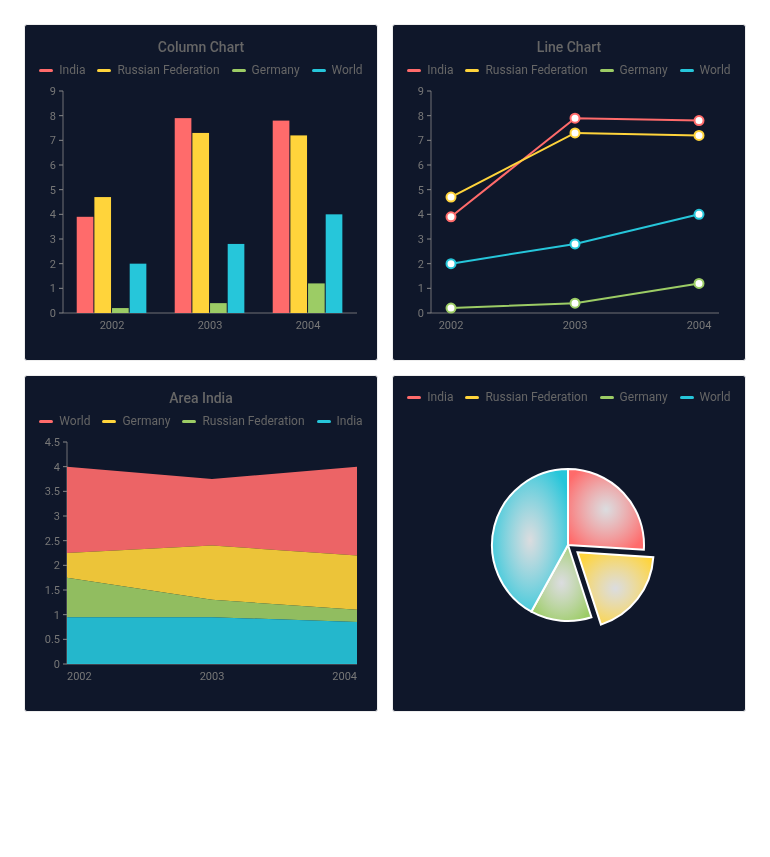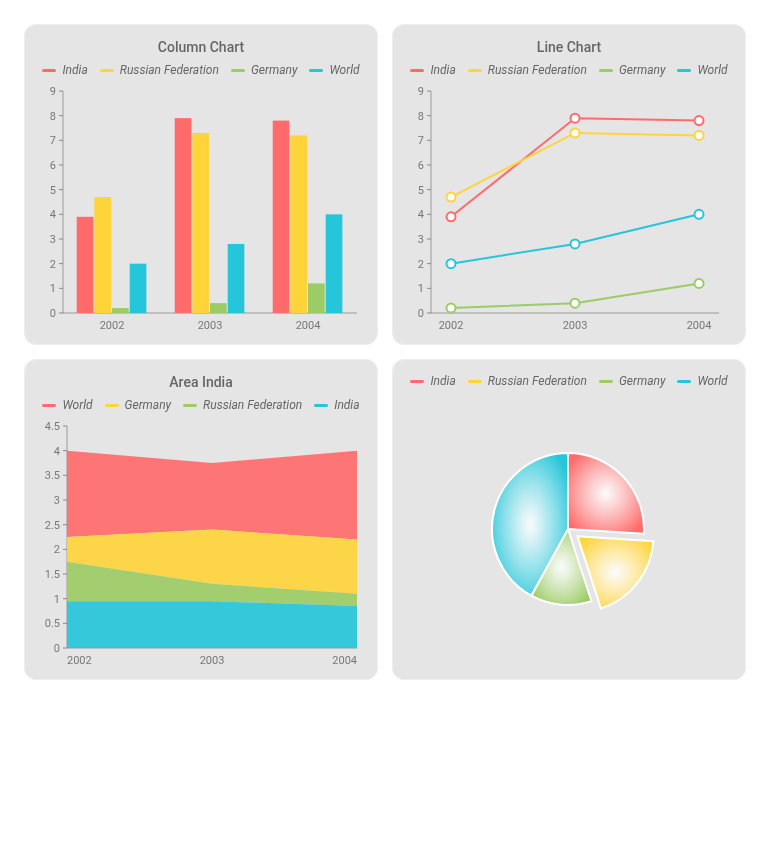--- a/index.html
+++ b/index.html
@@ -10,40 +10,39 @@
     color: #666;
   }
   .grid {
     display: grid;
     grid-template-columns: 1fr 1fr;
     gap: 14px;
     max-width: 722px;
   }
   .card {
     border: 1px solid #eee;
-    border-radius: 12px;
-    padding: 14px 10px 9px 10px;
-    background: #e5e5e5;
+    border-radius: 3px;
+    padding: 14px 10px 25px 10px;
+    background: #0f172a;
   }
   .card-title {
     text-align: center;
     font-size: 14px;
     color: #666;
     font-weight: 500;
     margin-bottom: 8px;
   }
   .legend {
     display: flex;
     flex-wrap: wrap;
     justify-content: center;
     gap: 6px 12px;
     font-size: 12px;
     color: #666;
     margin-bottom: 8px;
-    font-style: italic;
   }
   .legend-item { display: inline-flex; align-items: center; gap: 6px; }
   .swatch { width: 14px; height: 3px; border-radius: 2px; }
   svg { display: block; }
 </style>
 </head>
 <body>
 
 <div class="grid">
 

